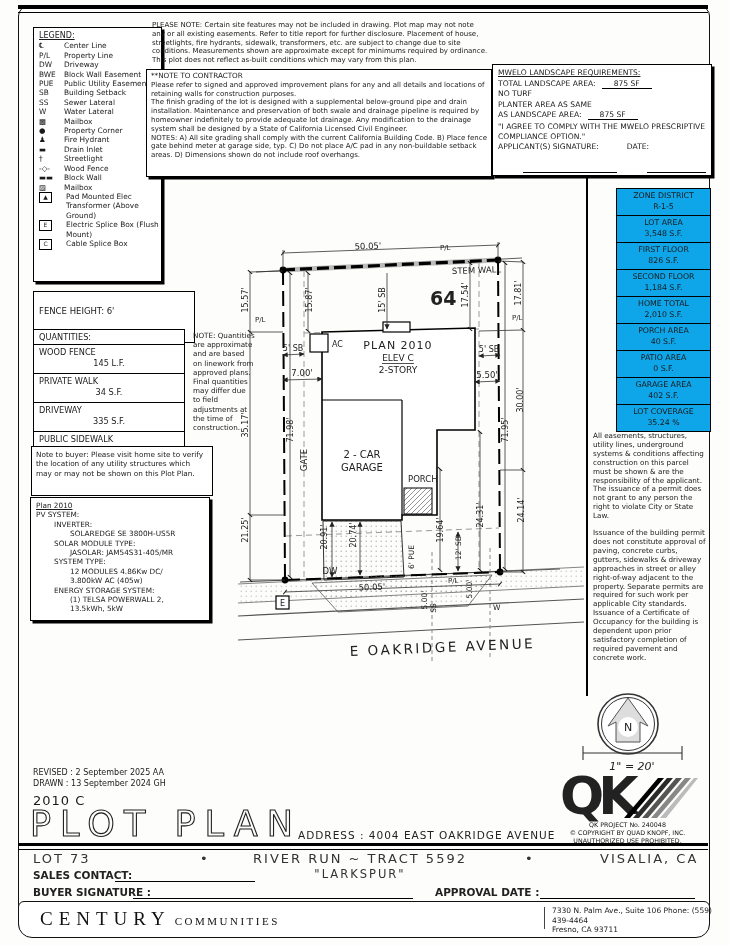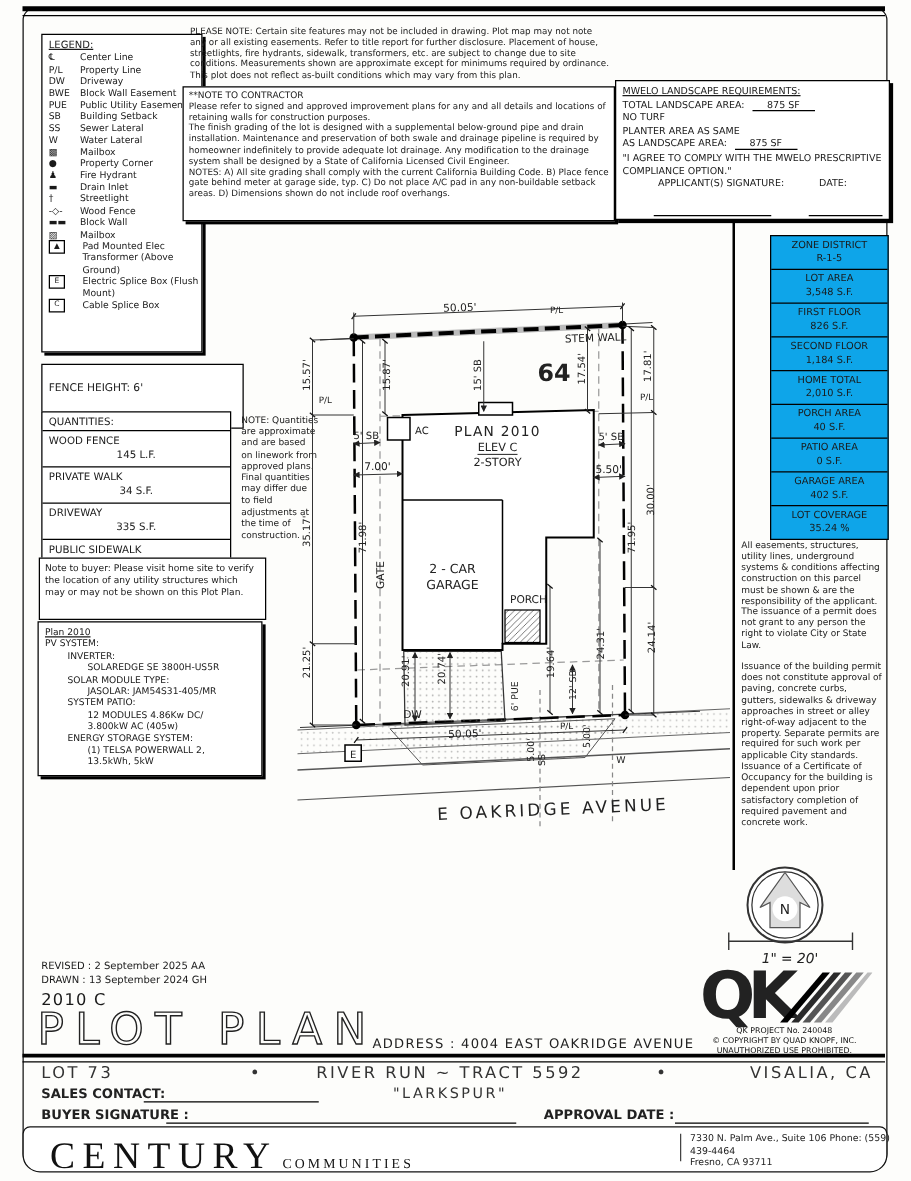--- a/index.html
+++ b/index.html
@@ -50,21 +50,21 @@
   .plancode{left:33px;top:793px;font-size:13px;letter-spacing:1px;}
   .bigtitle{left:30px;top:804px;font-size:35px;letter-spacing:9px;color:transparent;-webkit-text-stroke:1.1px #222;}
   .addr{left:298px;top:829px;font-size:10.5px;letter-spacing:1px;color:#222;}
   .lotrow{top:851px;font-size:13px;letter-spacing:2px;color:#333;}
   .larkspur{left:270px;top:867px;width:180px;text-align:center;font-size:11.5px;letter-spacing:2px;color:#333;}
   .lbl{font-size:10.5px;color:#222;font-weight:bold;}
   .fldline{border-top:1.2px solid #000;}
   
   .bar{left:18px;top:901px;width:690px;height:35px;border:1.8px solid #111;border-radius:6px 6px 14px 14px;background:#fff;}
   .century{left:40px;top:908px;font-family:"Liberation Serif",serif;color:#111;}
-  .century .c1{font-size:30px;letter-spacing:6px;}
+  .century .c1{font-size:19px;letter-spacing:6px;}
   .century .c2{font-size:11px;letter-spacing:2.5px;}
   .coaddr{left:552px;top:906px;font-size:7.5px;line-height:9.5px;color:#222;}
   .codiv{left:544px;top:907px;width:1px;height:22px;background:#444;}
   .qktext{left:545px;top:821px;width:165px;text-align:center;font-size:6.3px;line-height:8.2px;color:#111;}
   svg text{font-family:"DejaVu Sans",sans-serif;fill:#222;}
 </style>
 </head>
 <body>
 
 <div class="page">
@@ -162,21 +162,21 @@
     <div>NOTES:  A) All site grading shall comply with the current California Building Code. B) Place fence gate behind meter at garage side, typ.  C) Do not place A/C pad in any non-buildable setback areas.  D) Dimensions shown do not include roof overhangs.</div>
   </div>
 
   <div class="abs bx sh mwelo">
     <div class="ttl">MWELO LANDSCAPE REQUIREMENTS:</div>
     <div><span>TOTAL LANDSCAPE AREA:</span><span class="uval">875 SF</span></div>
     <div>NO TURF</div>
     <div>PLANTER AREA AS SAME</div>
     <div><span>AS LANDSCAPE AREA:</span><span class="uval">875 SF</span></div>
     <div style="line-height:9.6px;margin-top:1px;">"I AGREE TO COMPLY WITH THE MWELO PRESCRIPTIVE COMPLIANCE OPTION."</div>
-    <div style="display:flex;gap:28px;margin-top:1px;justify-content:center;">
+    <div style="display:flex;gap:28px;margin-top:1px;">
       <span>APPLICANT(S) SIGNATURE:</span>
       <span>DATE:</span>
     </div>
     <div class="sigrow">
       <span class="sigline" style="width:95px;margin-left:25px;"></span>
       <span class="sigline" style="width:60px;"></span>
     </div>
   </div>
 
   <div class="abs vrule"></div>
@@ -236,21 +236,21 @@
   <div class="abs qnote">NOTE: Quantities are approximate and are based on linework from approved plans.  Final quantities may differ due to field adjustments at the time of construction.</div>
   <div class="abs bx bnote">Note to buyer: Please visit home site to verify the location of any utility structures which may or may not be shown on this Plot Plan.</div>
 
   <div class="abs bx sh pvbox">
     <div class="ttl">Plan 2010</div>
     <div>PV SYSTEM:</div>
     <div class="ind1">INVERTER:</div>
     <div class="ind2">SOLAREDGE SE 3800H-US5R</div>
     <div class="ind1">SOLAR MODULE TYPE:</div>
     <div class="ind2">JASOLAR: JAM54S31-405/MR</div>
-    <div class="ind1">SYSTEM PATIO:</div>
+    <div class="ind1">SYSTEM TYPE:</div>
     <div class="ind2">12 MODULES 4.86Kw DC/</div>
     <div class="ind2">3.800kW AC (405w)</div>
     <div class="ind1">ENERGY STORAGE SYSTEM:</div>
     <div class="ind2">(1) TELSA POWERWALL 2,</div>
     <div class="ind2">13.5kWh, 5kW</div>
   </div>
 
   <svg class="abs" style="left:200px;top:235px;" width="415" height="470" viewBox="200 235 415 470">
     <defs>
       <pattern id="dots" width="5" height="5" patternUnits="userSpaceOnUse">

